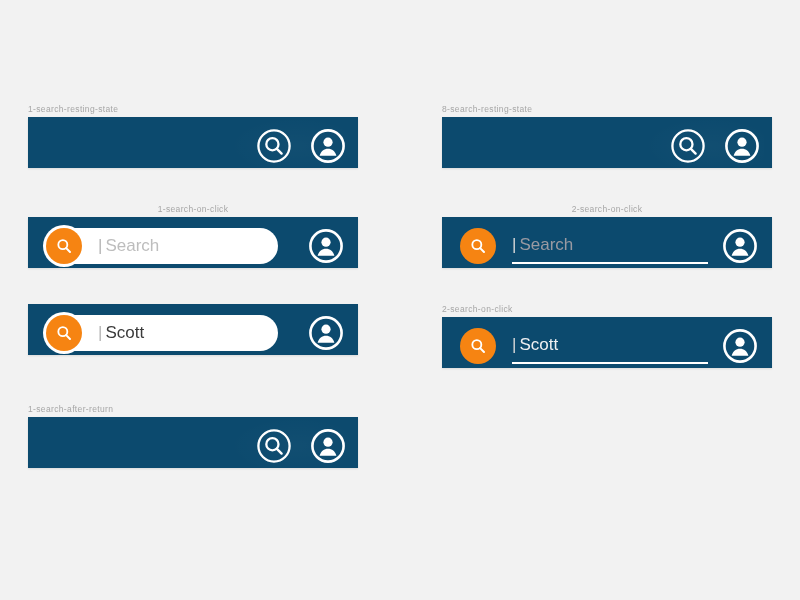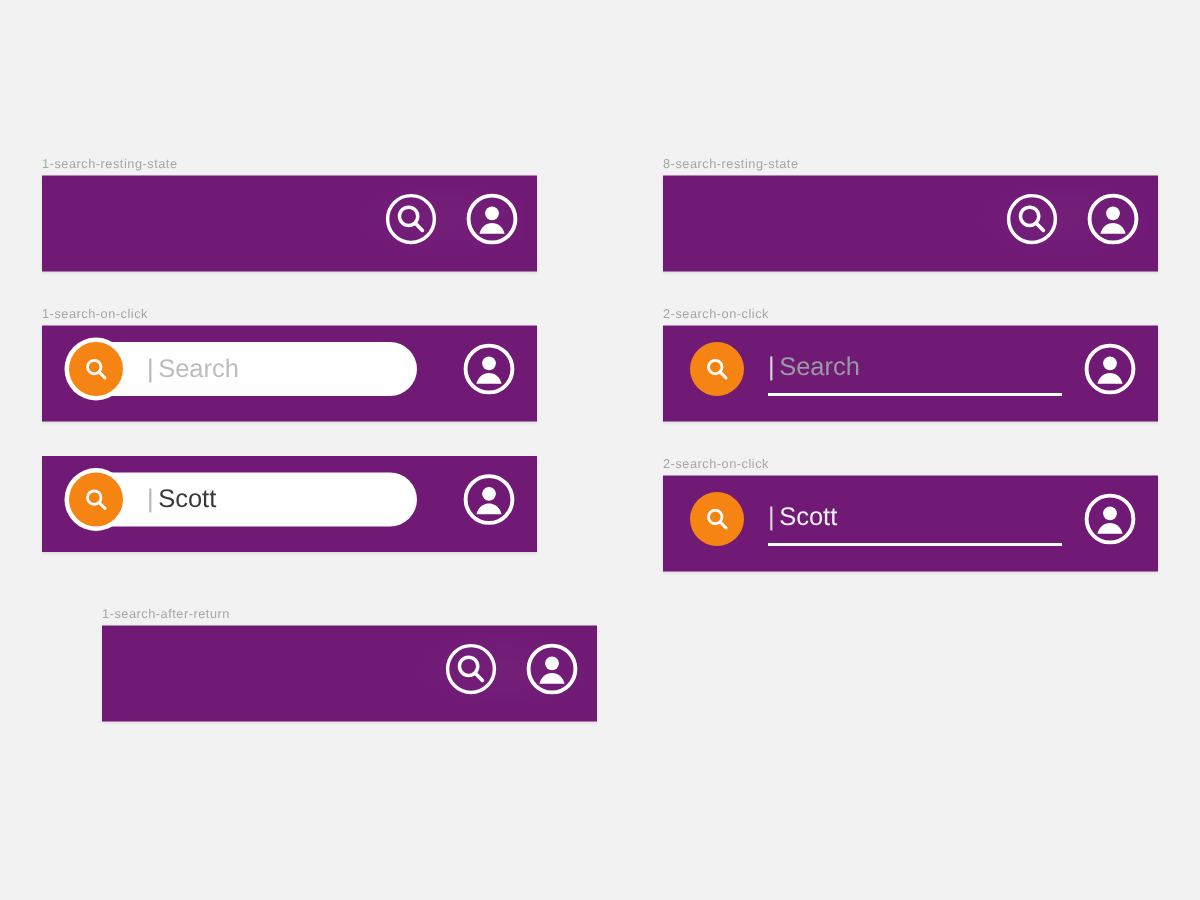--- a/index.html
+++ b/index.html
@@ -24,39 +24,39 @@
   }
 
   .panel-group {
     position: absolute;
     width: 330px;
   }
   .col-left  { left: 28px; }
   .col-right { left: 442px; }
 
   .row-0 { top: 104px; }
-  .row-1 { top: 204px; }
+  .row-1 { top: 204px; text-align: center; }
   .row-2 { top: 304px; }
-  .row-3 { top: 404px; margin-left: 40px; }
+  .row-3 { top: 404px; }
 
   .panel-label {
     font-size: 8.5px;
     letter-spacing: 0.35px;
     color: #a6a6a6;
     font-family: "Liberation Sans", sans-serif;
     line-height: 11px;
     height: 13px;
     white-space: nowrap;
   }
 
   .bar {
     position: relative;
     width: 330px;
-    height: 64px;
-    background: #701a75;
+    height: 51px;
+    background: #0c4a6e;
     box-shadow: 0 1px 2px rgba(0,0,0,0.10);
   }
 
   
   .bar .icon-glow {
     position: absolute;
     right: 8px;
     top: 0;
     width: 120px;
     height: 58px;

